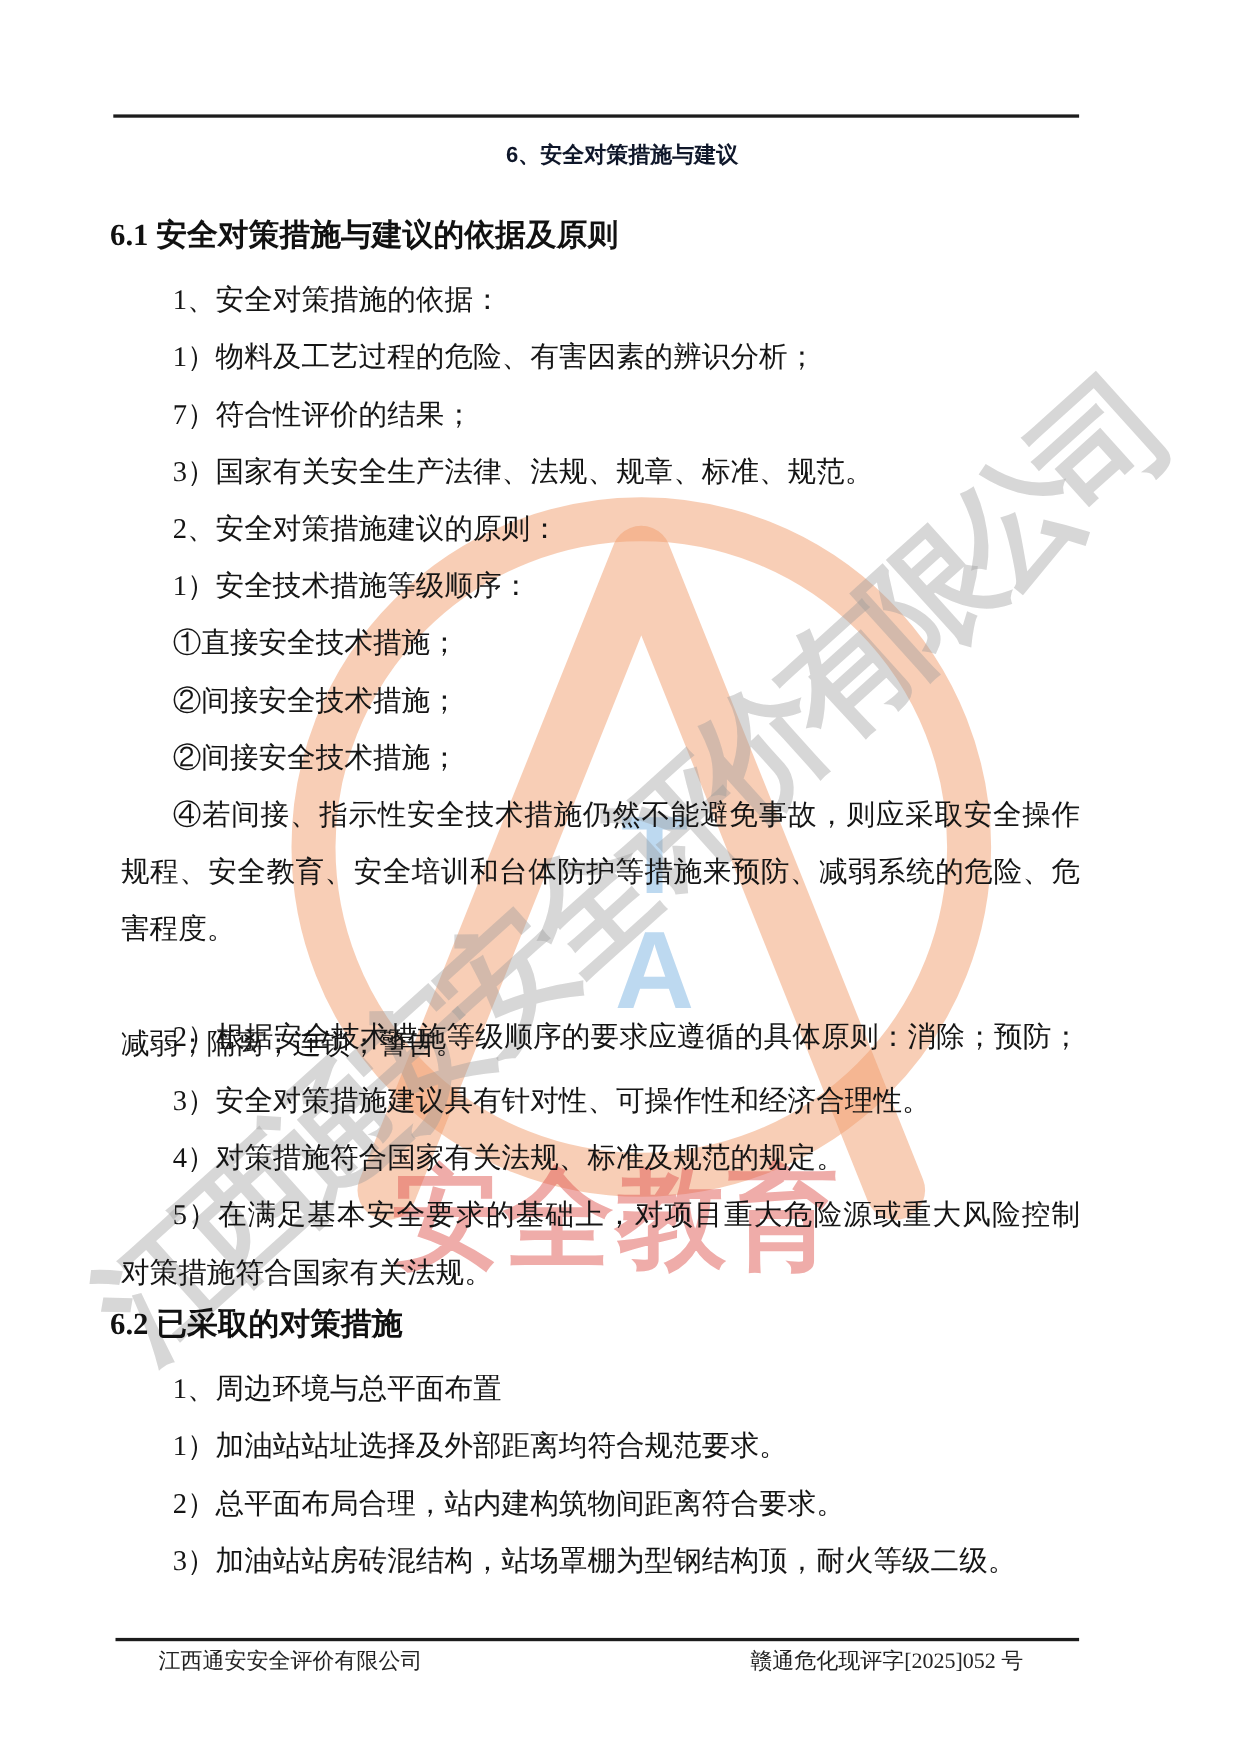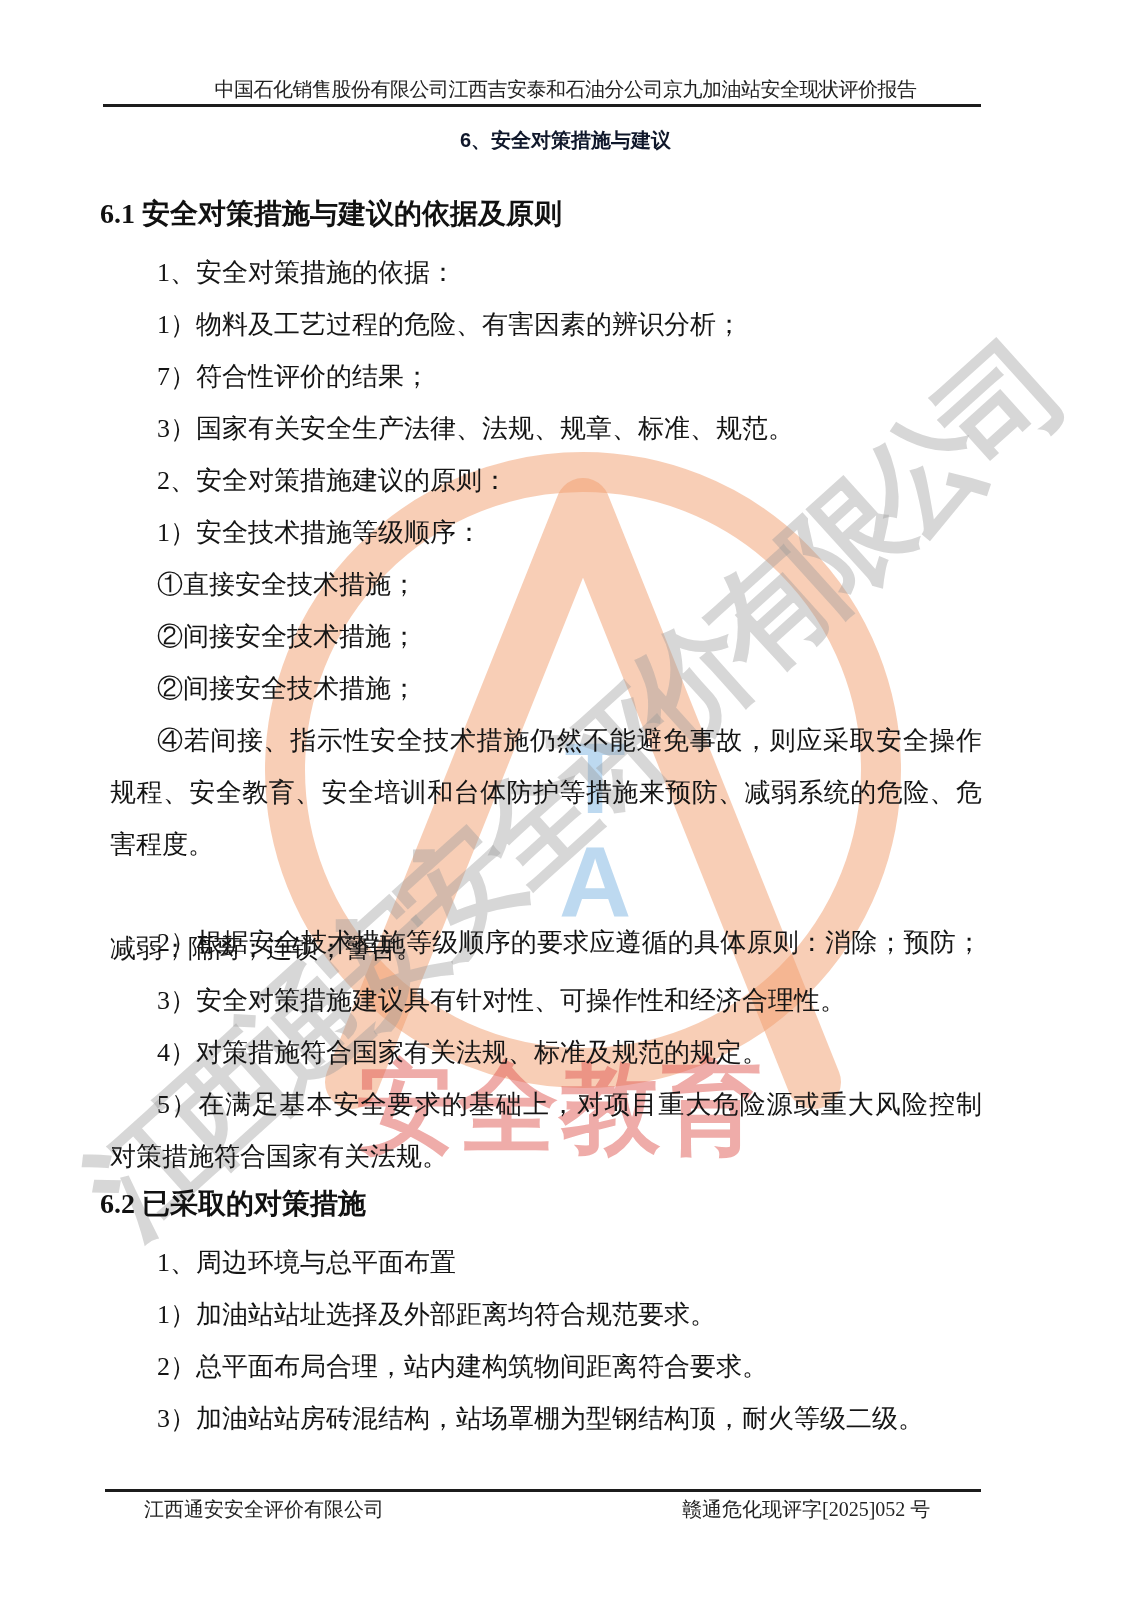--- a/index.html
+++ b/index.html
@@ -92,21 +92,20 @@
     <div>T</div>
     <div>A</div>
   </div>
 
   <div class="wm-gray">江西通安安全评价有限公司</div>
 
   <div class="wm-red">安全教育</div>
 
   <div class="content">
 
-    <div class="hdr">中国石化销售股份有限公司江西吉安泰和石油分公司京九加油站安全现状评价报告</div>
     <div class="hdr-rule"></div>
 
     <div class="title">6、安全对策措施与建议</div>
 
     <div class="h1 h61">6.1 安全对策措施与建议的依据及原则</div>
     <div>
         <div class="ln ind" style="top: 256px;">1、安全对策措施的依据：</div>
         <div class="ln ind" style="top: 308px;">1）物料及工艺过程的危险、有害因素的辨识分析；</div>
         <div class="ln ind" style="top: 360px;">7）符合性评价的结果；</div>
         <div class="ln ind" style="top: 412px;">3）国家有关安全生产法律、法规、规章、标准、规范。</div>

